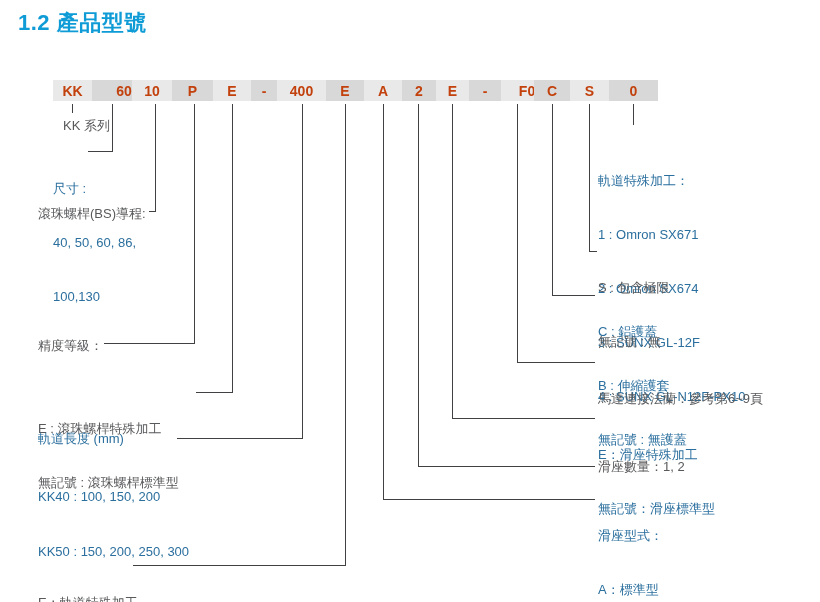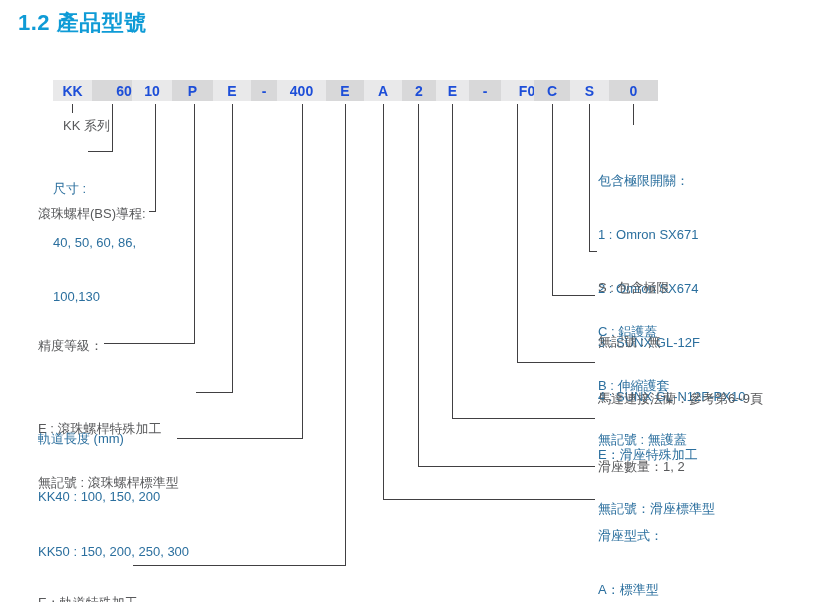--- a/index.html
+++ b/index.html
@@ -1,21 +1,21 @@
 <!DOCTYPE html>
 <html><head>
 <meta charset="utf-8">
 <style>
   html,body{margin:0;padding:0;background:#ffffff;}
   .page{position:relative;width:820px;height:602px;background:#ffffff;overflow:hidden;
         font-family:Liberation Sans, sans-serif;}
   .title{position:absolute;left:18px;top:8px;margin:0;font-size:22px;font-weight:bold;
          color:#0f9bd6;letter-spacing:0.5px;}
   .seg{position:absolute;top:80px;height:21px;display:flex;align-items:center;justify-content:center;
-       font-size:14px;font-weight:bold;color:#1d4ed8;}
+       font-size:14px;font-weight:bold;color:#c2410c;}
   .seg.l{background:#e9e9ea;}
   .seg.d{background:#d8d8d9;}
   .ln{position:absolute;background:#414042;}
   .ln.v{width:1px;}
   .ln.h{height:1px;}
   .t{position:absolute;font-size:13px;line-height:18px;white-space:pre;}
   .t .row{white-space:pre;}
   .lh19 .row{line-height:19px;}
   .gray{color:#58595b;}
   .blue{color:#2b6f9e;}
@@ -98,21 +98,21 @@
     
     
   </div>
 
   <div class="t gray lh19" style="left:38px;top:557px">
     <div class="row">E：軌道特殊加工</div>
     
   </div>
 
   <div class="t blue" style="left:598px;top:136px">
-    <div class="row">包含極限開關：</div>
+    <div class="row">軌道特殊加工：</div>
     <div class="row">1 : Omron SX671</div>
     <div class="row">2 : Omron SX674</div>
     <div class="row">3 : SUNX GL-12F</div>
     <div class="row">4 : SUNX GL-N12F-PX10</div>
   </div>
 
   <div class="t gray" style="left:598px;top:243px">
     <div class="row">S : 包含極限</div>
     <div class="row">無記號 : 無</div>
   </div>

